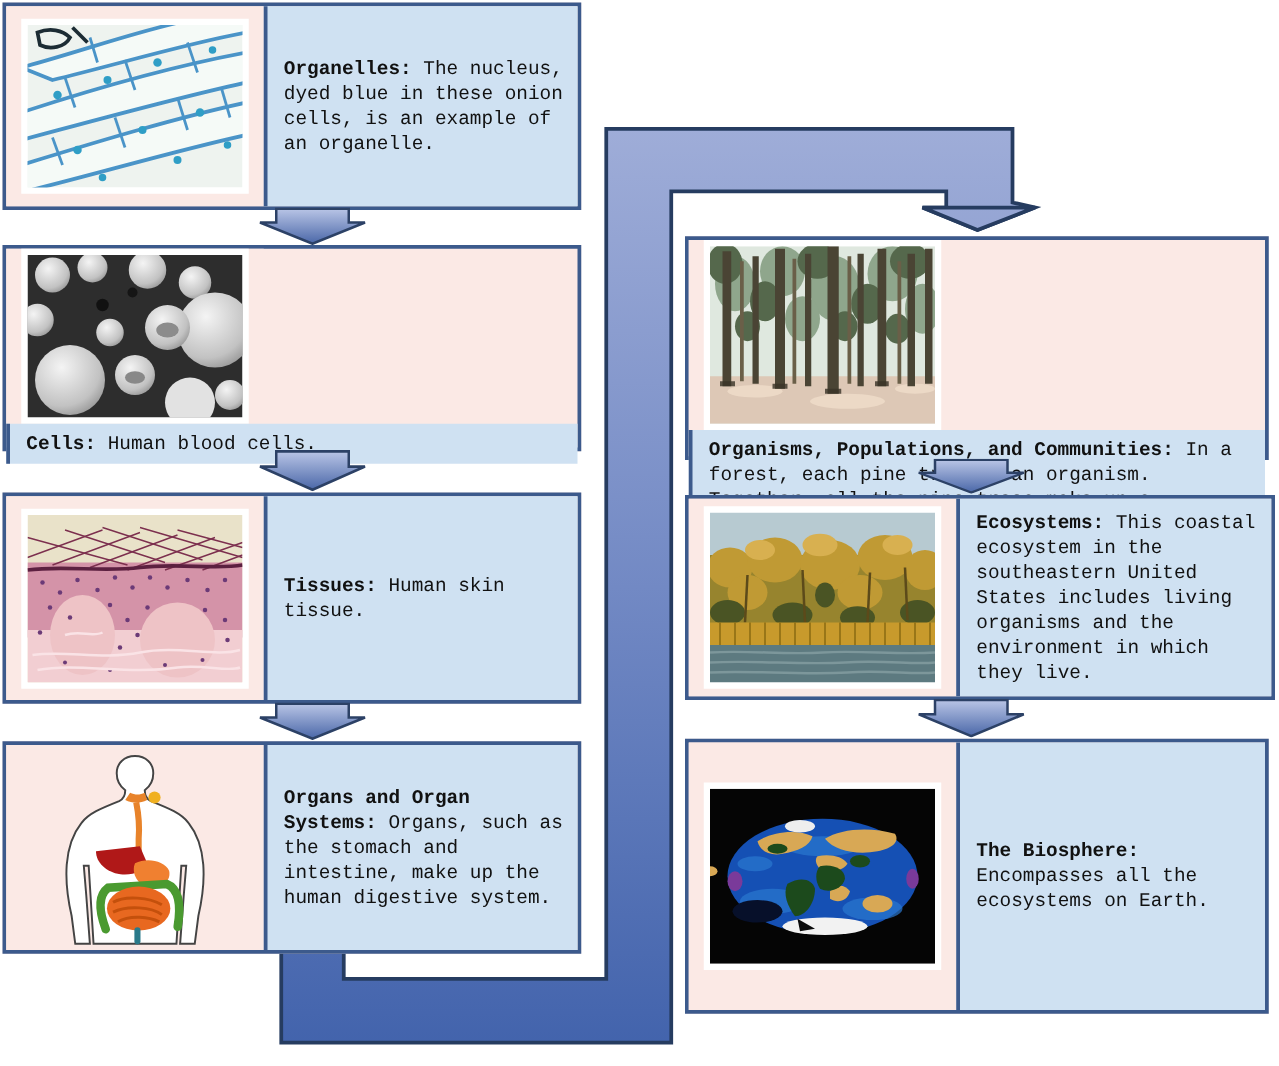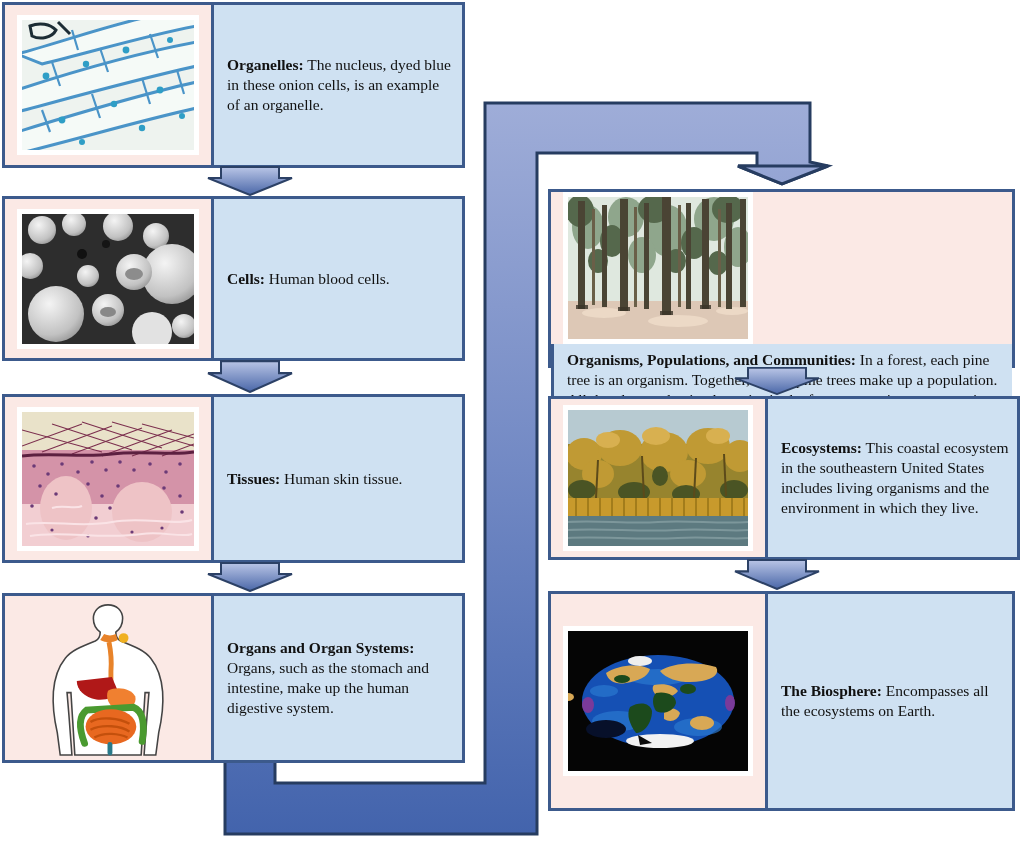--- a/index.html
+++ b/index.html
@@ -1,18 +1,18 @@
 <!DOCTYPE html>
 <html><head>
 <meta charset="utf-8">
 <style>
   html,body{margin:0;padding:0;background:#ffffff;}
   #canvas{
     position:relative;width:1023px;height:853px;background:#ffffff;overflow:hidden;
-    font-family:Liberation Serif, serif;
+    font-family:Liberation Mono, monospace;
   }
   svg{display:block;}
   .overlay{position:absolute;left:0;top:0;}
   .row{
     position:absolute;display:flex;box-sizing:border-box;
     border:3px solid #3c5a8c;background:#fbe9e5;
   }
   .img-cell{
     box-sizing:border-box;display:flex;align-items:center;justify-content:center;
     background:#fbe9e5;flex:0 0 auto;
@@ -90,21 +90,21 @@
             <path d="M36,2 L48,14"></path>
           </g>
         </svg>
       </div>
     </div>
     <div class="text-cell">
       <p><b>Organelles:</b> <span>The nucleus, dyed blue in these onion cells, is an example of an organelle.</span></p>
     </div>
   </div>
 
-  <div class="row left" style="left:2px;top:196px;width:463px;height:165px;">
+  <div class="row left" style="left:2px;top:196px;width:463px;height:165px;flex-direction:column;">
     <div class="img-cell">
       <div class="photo">
         <svg width="172" height="130" viewBox="0 0 172 130" aria-label="human-blood-cells-electron-micrograph">
           <defs>
             <radialGradient id="cellG" cx="0.38" cy="0.32" r="0.85">
               <stop offset="0" stop-color="#f4f4f4"></stop>
               <stop offset="0.65" stop-color="#c2c2c2"></stop>
               <stop offset="1" stop-color="#7e7e7e"></stop>
             </radialGradient>
           </defs>

